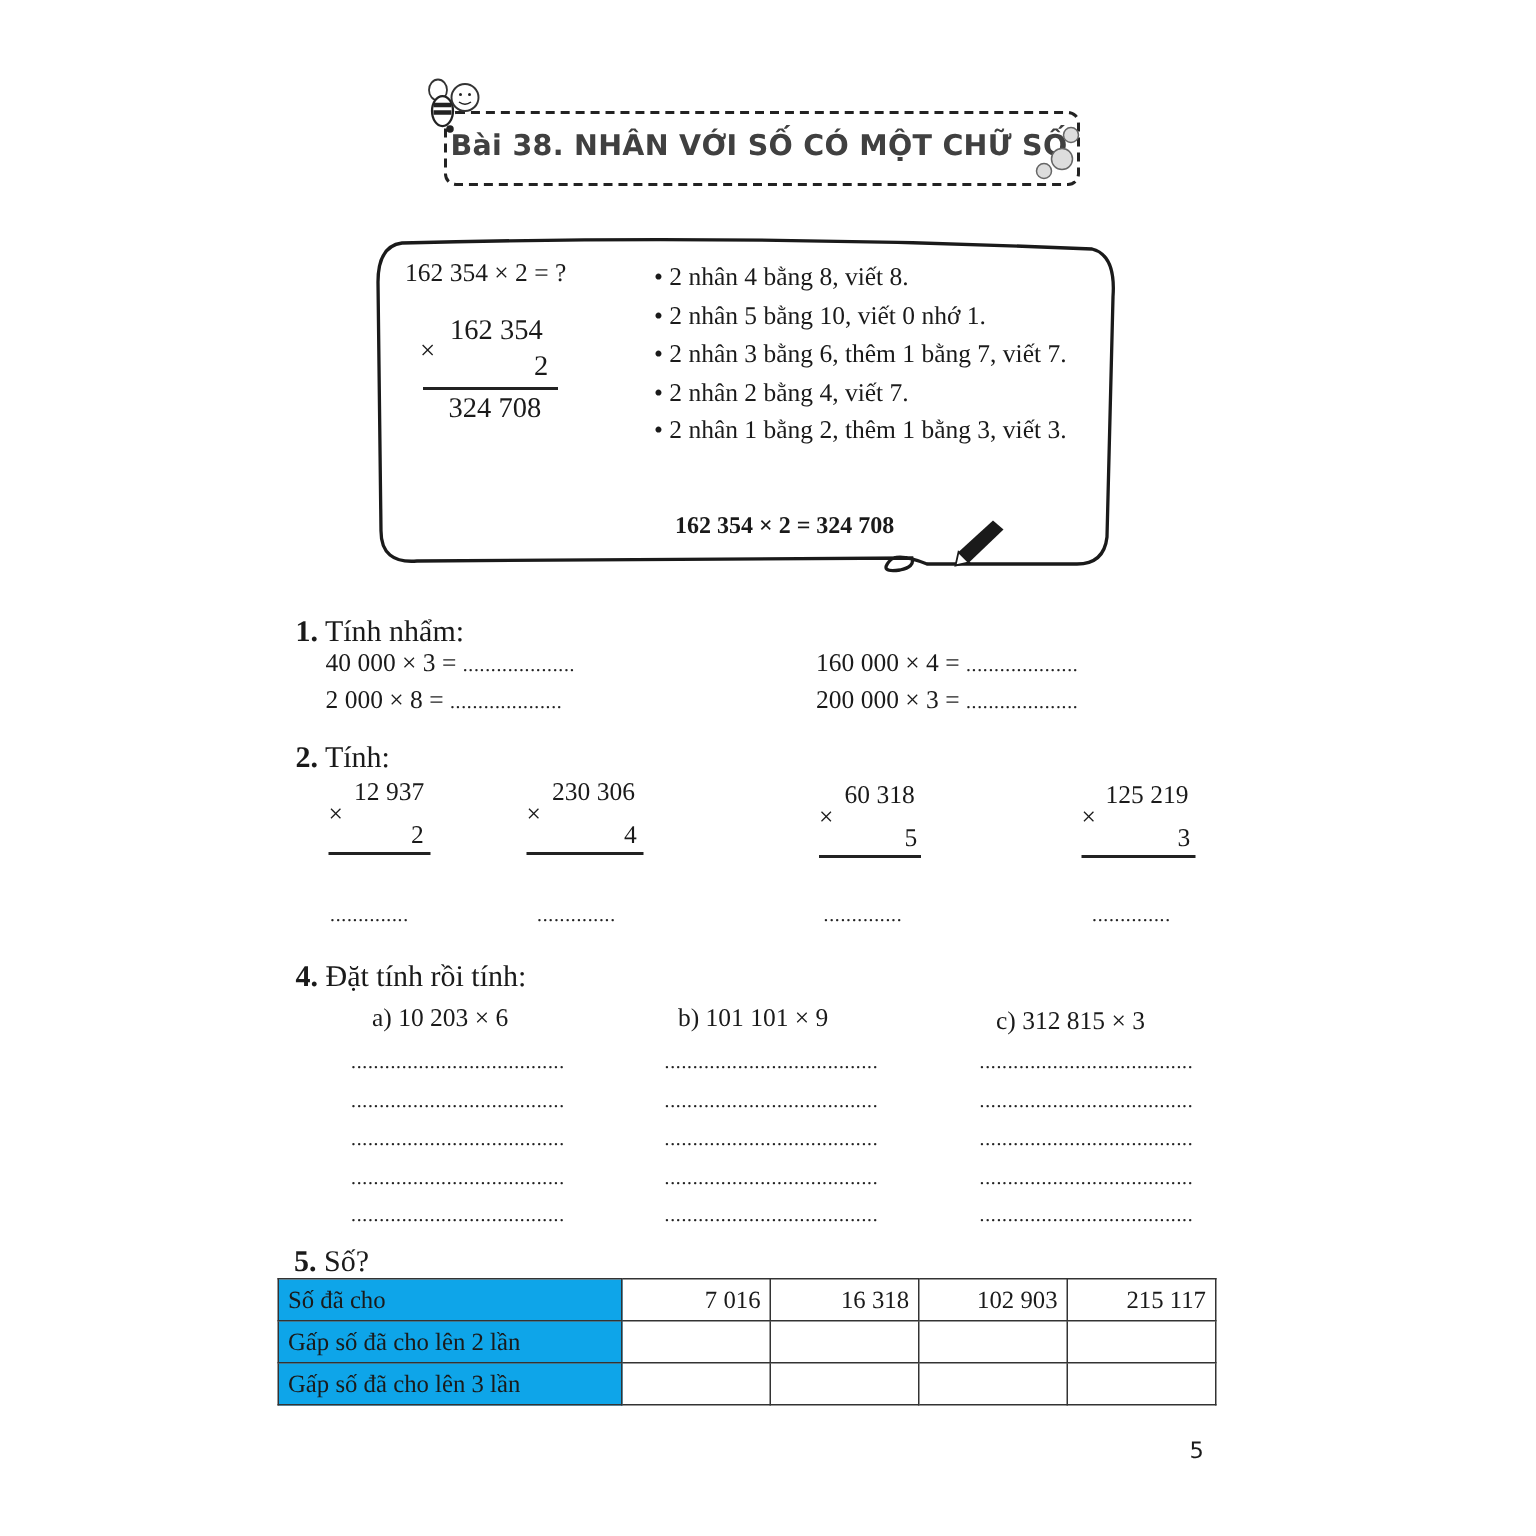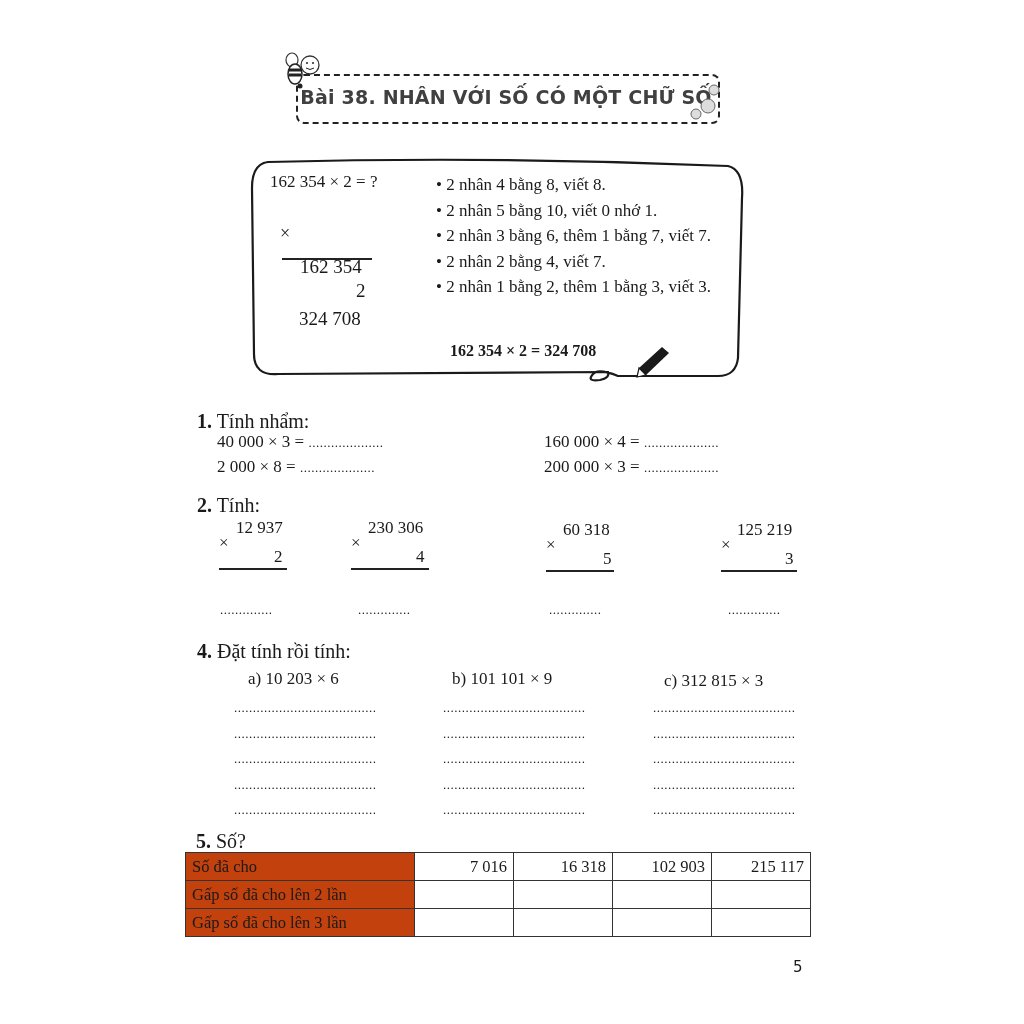--- a/index.html
+++ b/index.html
@@ -8,36 +8,36 @@
   .abs { position:absolute; }
   
   .banner { left:296px; top:74px; width:420px; height:46px; border:2px dashed #222; border-radius:8px; }
   .banner-title { left:296px; top:74px; width:420px; height:46px; display:flex; align-items:center; justify-content:center;
                   font-family:"DejaVu Sans", sans-serif; font-weight:bold; font-size:19px; letter-spacing:0.2px; color:#404040; }
   .bee { left:280px; top:50px; }
   .flowers { left:688px; top:84px; }
   
   .ex-box { left:248px; top:158px; width:500px; height:224px; }
   .ex-q { left:270px; top:172px; font-size:17px; }
-  .ex-col { font-size:19px;margin-top:46px; }
+  .ex-col { font-size:19px; }
   .times { font-size:18px; }
   .ex-rule { left:282px; top:258px; width:90px; height:1.5px; background:#222; }
   .steps { left:436px; top:172px; font-size:17px; line-height:25.5px; }
   .steps div::before { content:"• "; }
   .ex-result { left:450px; top:342px; font-size:16px; font-weight:bold; }
   .pencil { left:632px; top:345px; }
   
   .h { font-size:20px; }
   .h b { font-weight:bold; }
   .txt { font-size:17px; }
   .rule { height:1.5px; background:#222; }
   .dots { font-size:13px; letter-spacing:0.5px; color:#222; }
   table.t5 { border-collapse:collapse; font-size:16.5px; }
   table.t5 td { border:1.2px solid #333; height:27px; padding:0 6px; }
-  table.t5 td.lbl { background:#c2410c; width:216px; }
+  table.t5 td.lbl { background:#0ea5e9; width:216px; }
   table.t5 td.val { width:86px; text-align:right; }
   .page-num { left:793px; top:958px; font-family:"DejaVu Sans", sans-serif; font-size:15px; }
 </style>
 </head>
 <body>
 
 <div class="abs banner"></div>
 <div class="abs banner-title">Bài 38. NHÂN VỚI SỐ CÓ MỘT CHỮ SỐ</div>
 <svg class="abs bee" width="44" height="40" viewBox="0 0 44 40">
   <ellipse cx="12" cy="10" rx="6" ry="7" fill="none" stroke="#333" stroke-width="1.2"></ellipse>

